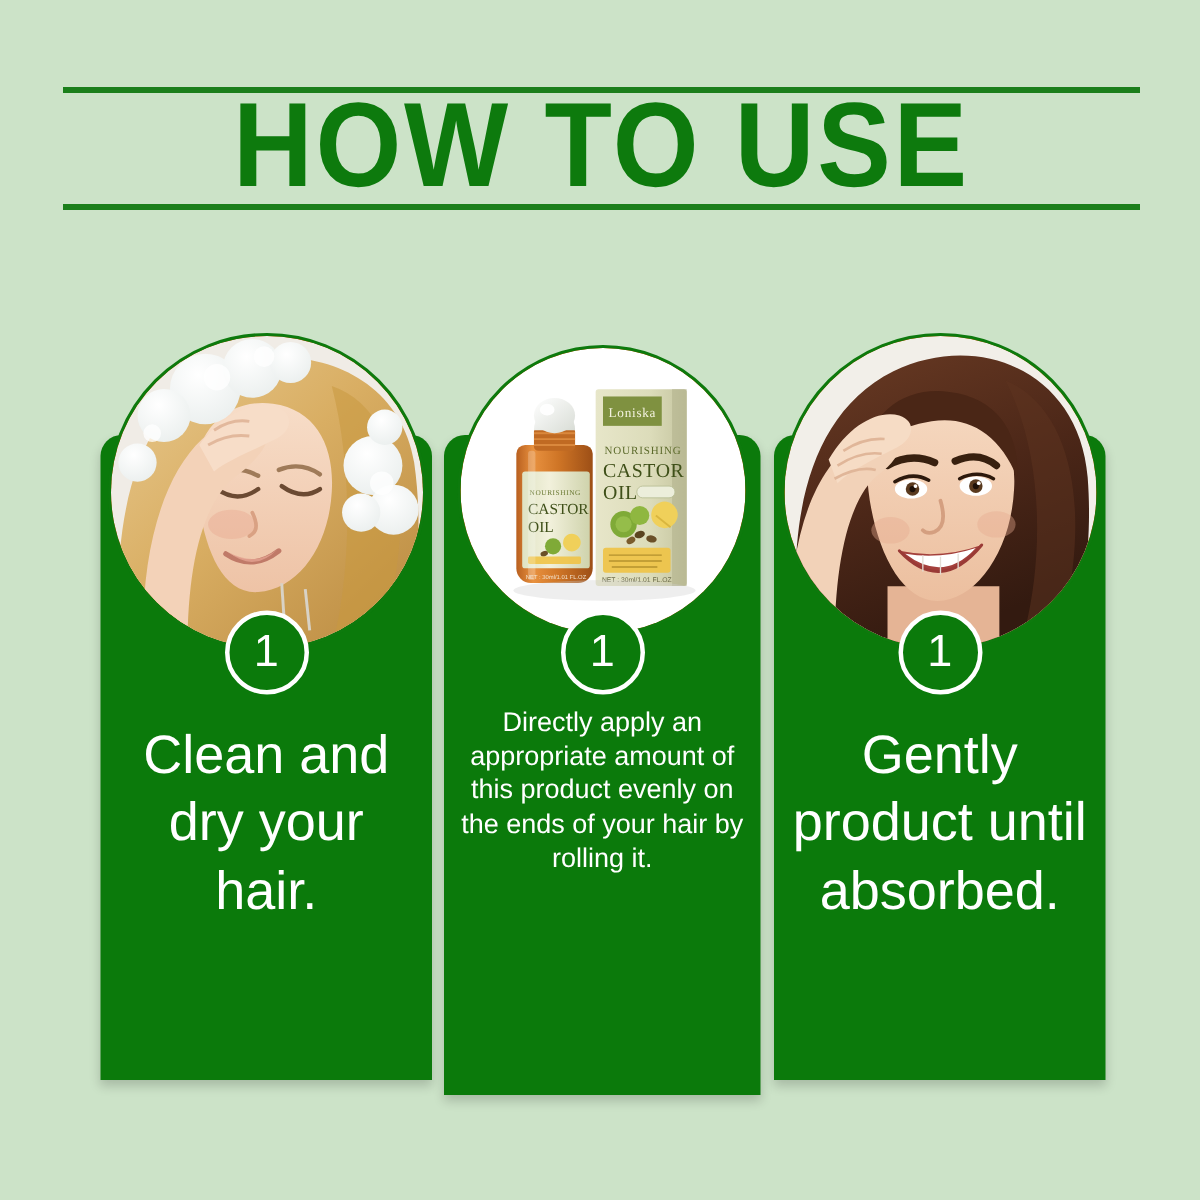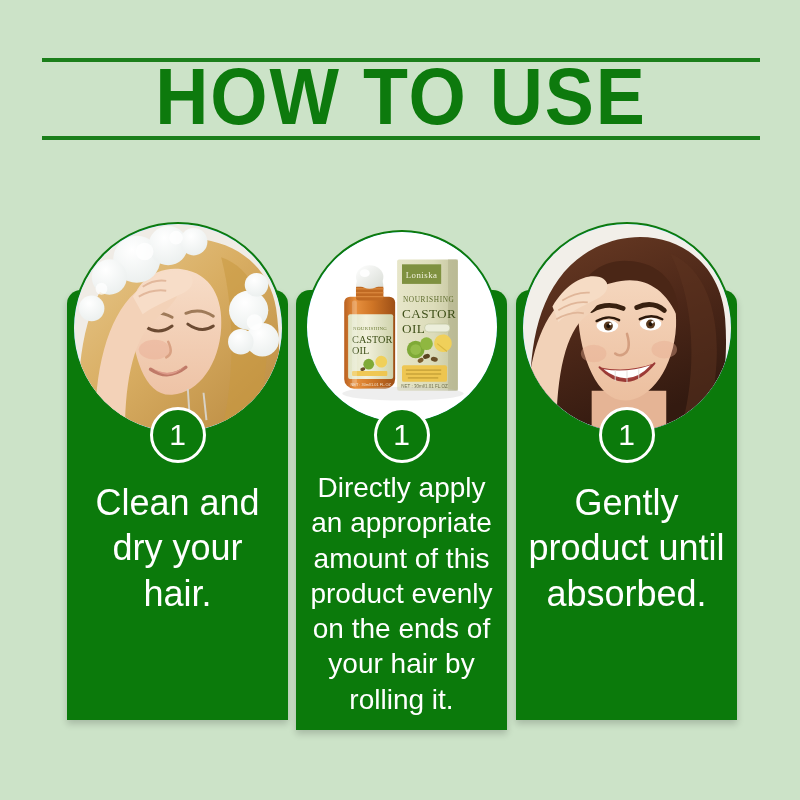--- a/index.html
+++ b/index.html
@@ -52,21 +52,21 @@
   #card-2 { left:296px; top:0px;  width:211px; height:440px; }
   #card-3 { left:516px; top:0px;  width:221px; height:430px; }
 
   
   .media-circle {
     position:absolute;
     width:212px; height:212px;
     border-radius:50%;
     border:2px solid #0d7a0d;
     overflow:hidden;
-    background:#7dd3fc;
+    background:#a16207;
     top:-68px;
     left:50%;
     margin-left:-106px;
   }
   #card-2 .media-circle { width:194px; height:194px; margin-left:-97px; top:-60px; }
   .media-circle svg { display:block; width:100%; height:100%; }
 
   
   .step-badge {
     position:absolute;
@@ -89,21 +89,21 @@
   .card-text {
     position:absolute;
     left:8px; right:8px;
     top:190px;
     text-align:center;
     color:#ffffff;
     font-size:36px;
     line-height:1.26;
     font-weight:400;
   }
-  #card-2 .card-text { top:180px; font-size:28px; }
+  #card-2 .card-text { top:180px; font-size:18px; }
 </style>
 </head>
 <body>
 
 <div id="header">
   <div class="rule" id="rule-top"></div>
   <div id="page-title">HOW TO USE</div>
   <div class="rule" id="rule-bottom"></div>
 </div>
 

